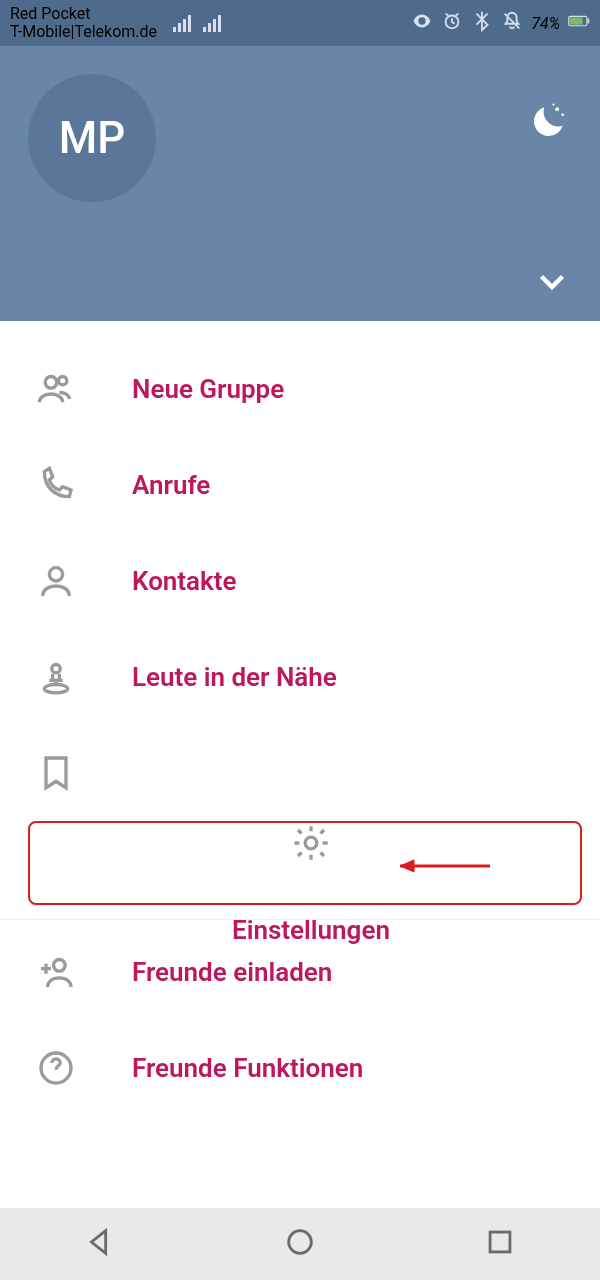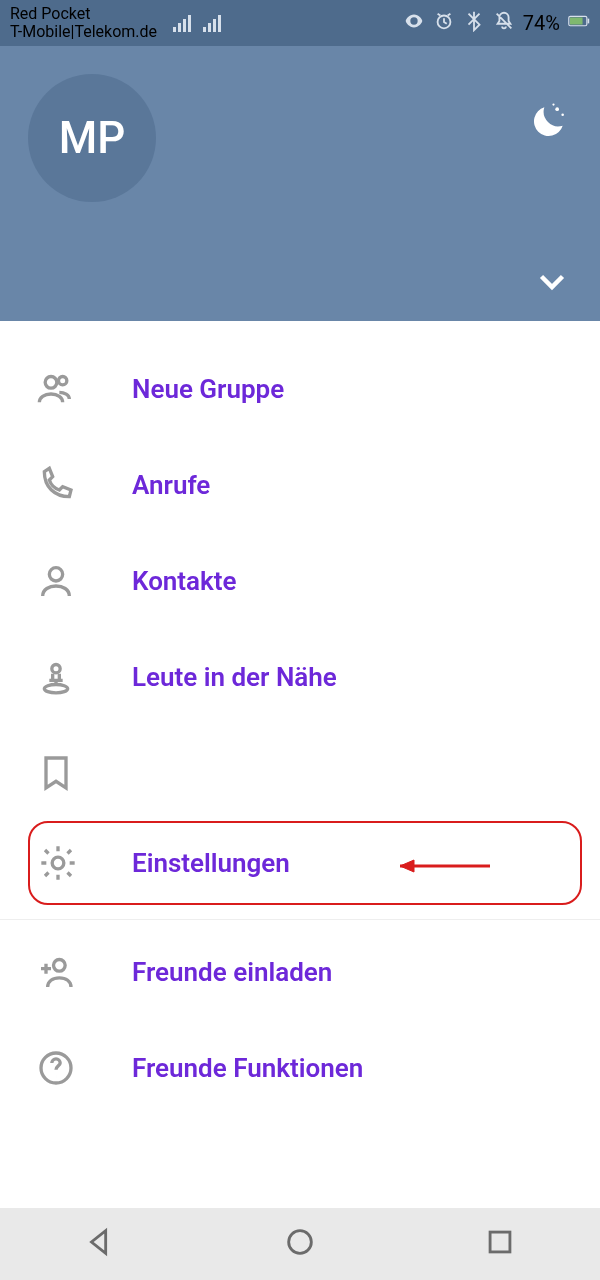--- a/index.html
+++ b/index.html
@@ -12,21 +12,21 @@
     height: 46px;
     display: flex;
     align-items: center;
     padding: 0 10px;
     font-size: 18px;
   }
   .statusbar .carrier { line-height: 1.1; font-size: 16px; }
   .statusbar .spacer { flex: 1; }
   .statusbar .icons { display: flex; align-items: center; gap: 8px; }
   .statusbar .icons svg { width: 22px; height: 22px; fill: #d7e0eb; }
-  .statusbar .batt-pct { font-size: 20px; }
+  .statusbar .batt-pct { font-size: 16px; font-style: italic; }
 
   
   .profile {
     background: #6986a8;
     height: 275px;
     position: relative;
     color: #fff;
   }
   .avatar {
     width: 128px; height: 128px; border-radius: 50%;
@@ -44,25 +44,25 @@
   .menu { background: #fff; }
   .menu-item {
     height: 96px;
     display: flex; align-items: center;
     padding-left: 34px;
     gap: 54px;
     position: relative;
   }
   .menu-item .icon { width: 44px; display: flex; align-items: center; justify-content: center; }
   .menu-item .icon svg { width: 40px; height: 40px; stroke: #9a9a9a; fill: none; stroke-width: 2; }
-  .menu-item .label { font-size: 26px; font-weight: 600; color: #6d28d9; }
+  .menu-item .label { font-size: 26px; font-weight: 600; color: #be185d; }
 
   .divider { height: 1px; background: #eee; margin: 4px 0; }
 
-  .highlighted { border: 2px solid #d91c1c; border-radius: 20px; margin: 0 18px 0 28px; padding-left: 6px; height: 84px; gap: 52px;}
+  .highlighted { border: 2px solid #d91c1c; border-radius: 8px; margin: 0 18px 0 28px; padding-left: 12px; height: 84px; gap: 52px; flex-direction: column;}
 
   .arrow-svg { position: absolute; left: 380px; top: 851px; }
   .arrow-svg line, .arrow-svg polygon { stroke: #d91c1c; fill: #d91c1c; }
 
   
   .navbar {
     position: absolute; bottom: 0; left: 0; right: 0;
     height: 72px; background: #e9e9e9;
     display: flex; align-items: center; justify-content: space-around;
   }

